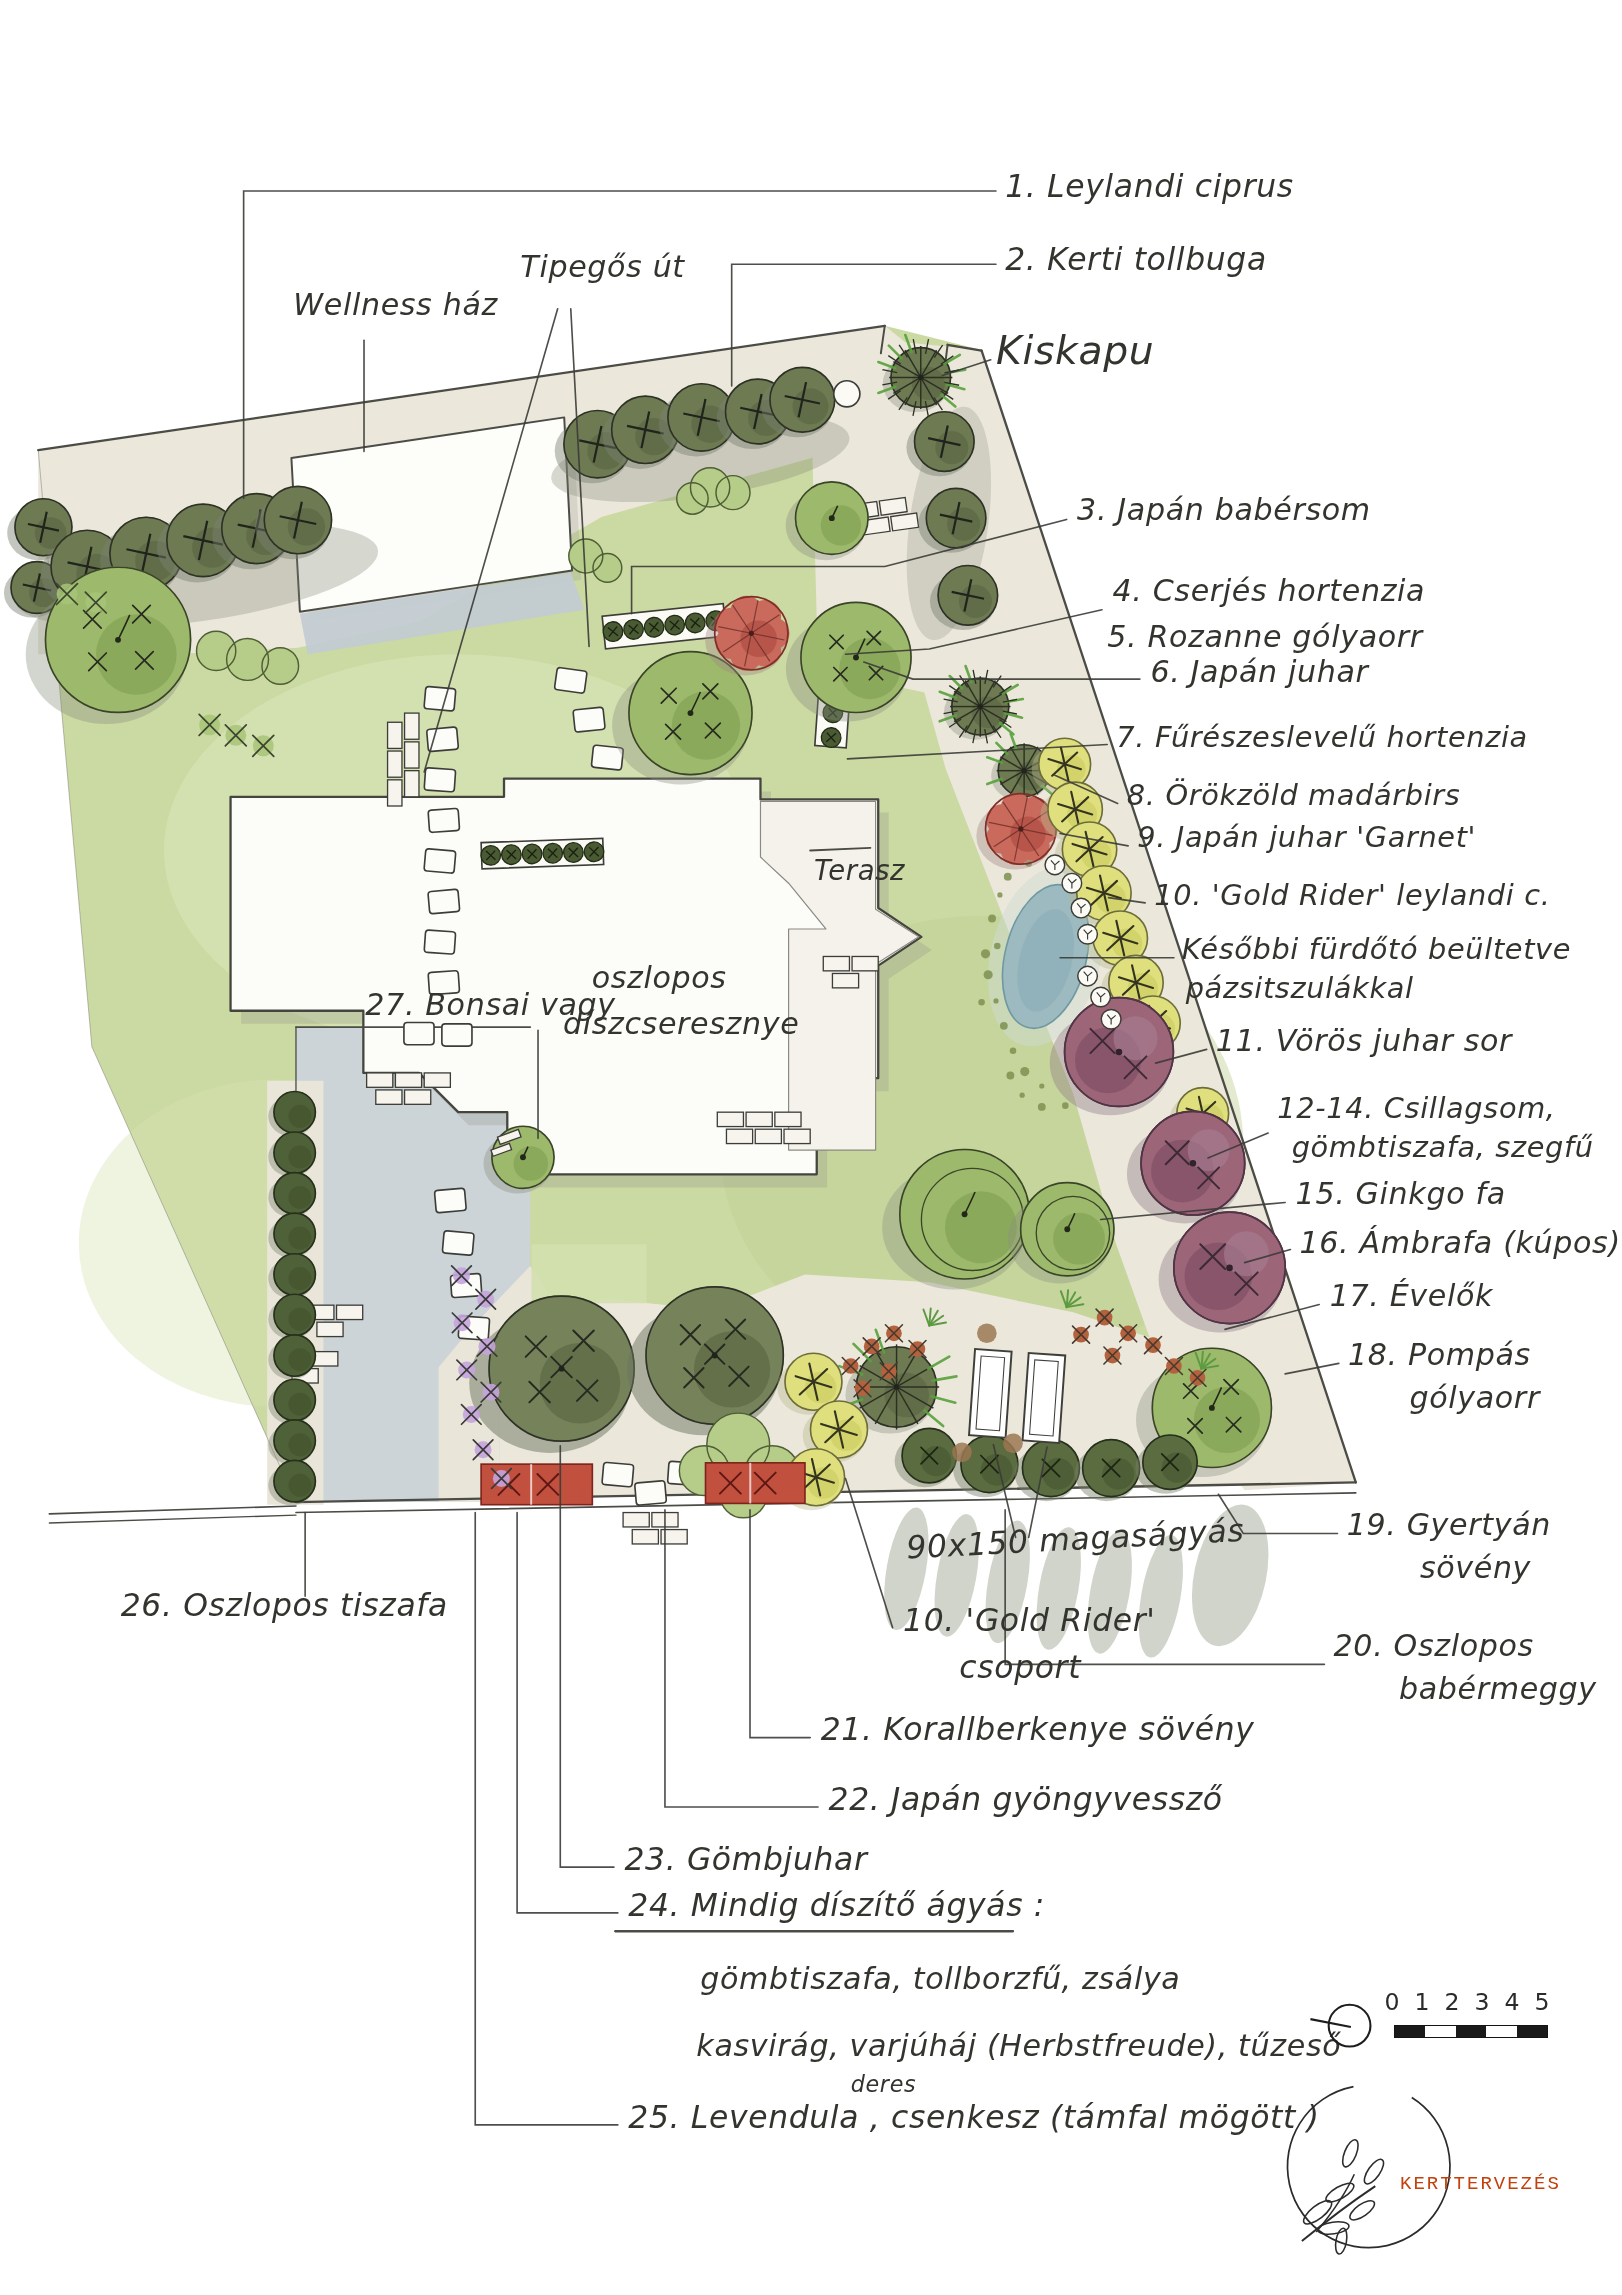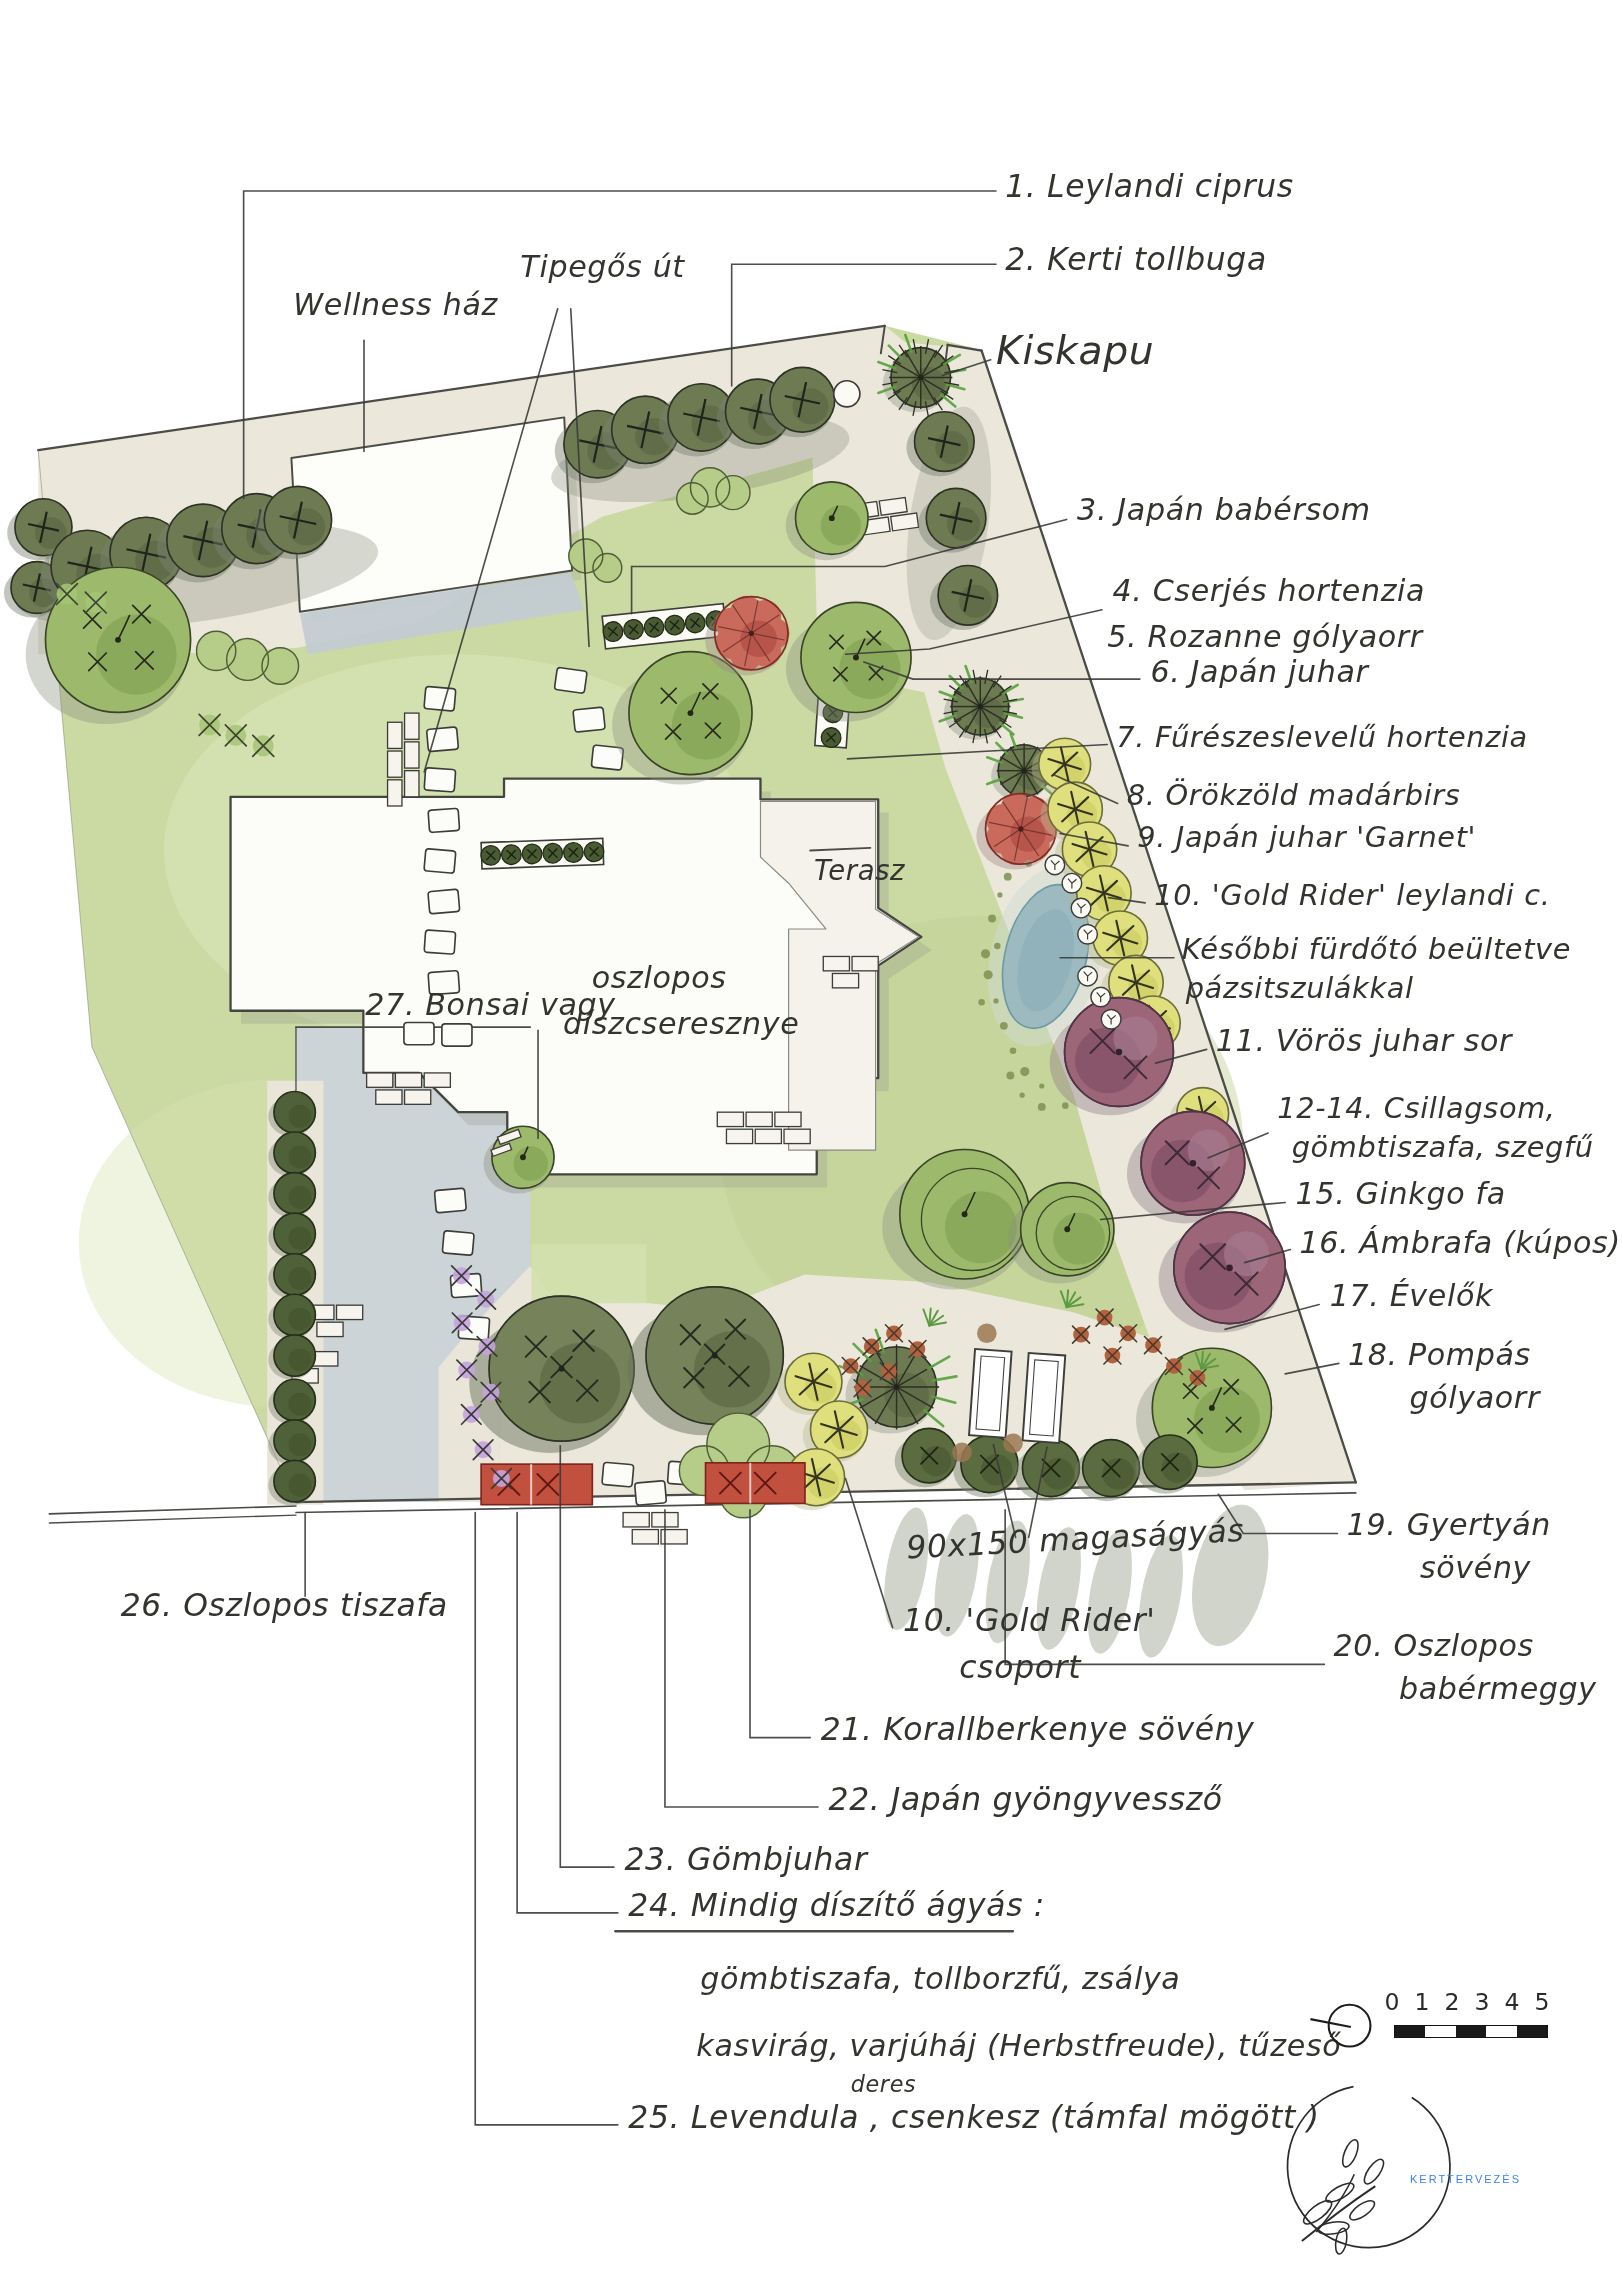--- a/index.html
+++ b/index.html
@@ -16,21 +16,21 @@
      font-size:23.6px;color:#2b2b2b;font-family:"DejaVu Sans",sans-serif;}
   #scalebar-bar{position:absolute;left:17px;top:37px;width:152px;height:11px;
      border:1.6px solid #141414;display:flex;}
   #scalebar-bar div{flex:1 1 auto;height:100%;}
   
   #logo{left:1277px;top:2076px;width:301px;height:196px;}
   #logo-title{position:absolute;left:84px;top:56px;width:203px;text-align:center;
      font-size:33px;font-weight:bold;letter-spacing:3.3px;color:#1f1f1f;
      font-family:"Liberation Sans",sans-serif;}
   #logo-sub{position:absolute;left:123px;top:97px;width:131px;text-align:center;
-     font-size:11px;letter-spacing:2px;color:#3b82f6;font-family:Liberation Sans, sans-serif;}
+     font-size:19px;letter-spacing:2px;color:#c2410c;font-family:Liberation Mono, monospace;}
 </style>
 </head>
 <body>
 
 <div id="plan-wrap">
   <svg id="plan-svg" width="1623" height="2295" viewBox="0 0 2480 3508">
       <g>
         <polygon points="58,688 1352,498 1500,535 2072,2266 452,2296 140,1600" fill="#cbd9a2"></polygon>
         <ellipse cx="700" cy="1300" rx="450" ry="300" fill="#dbe7bb" opacity="0.5"></ellipse>
         <ellipse cx="1500" cy="1750" rx="400" ry="350" fill="#c0d194" opacity="0.45"></ellipse>

